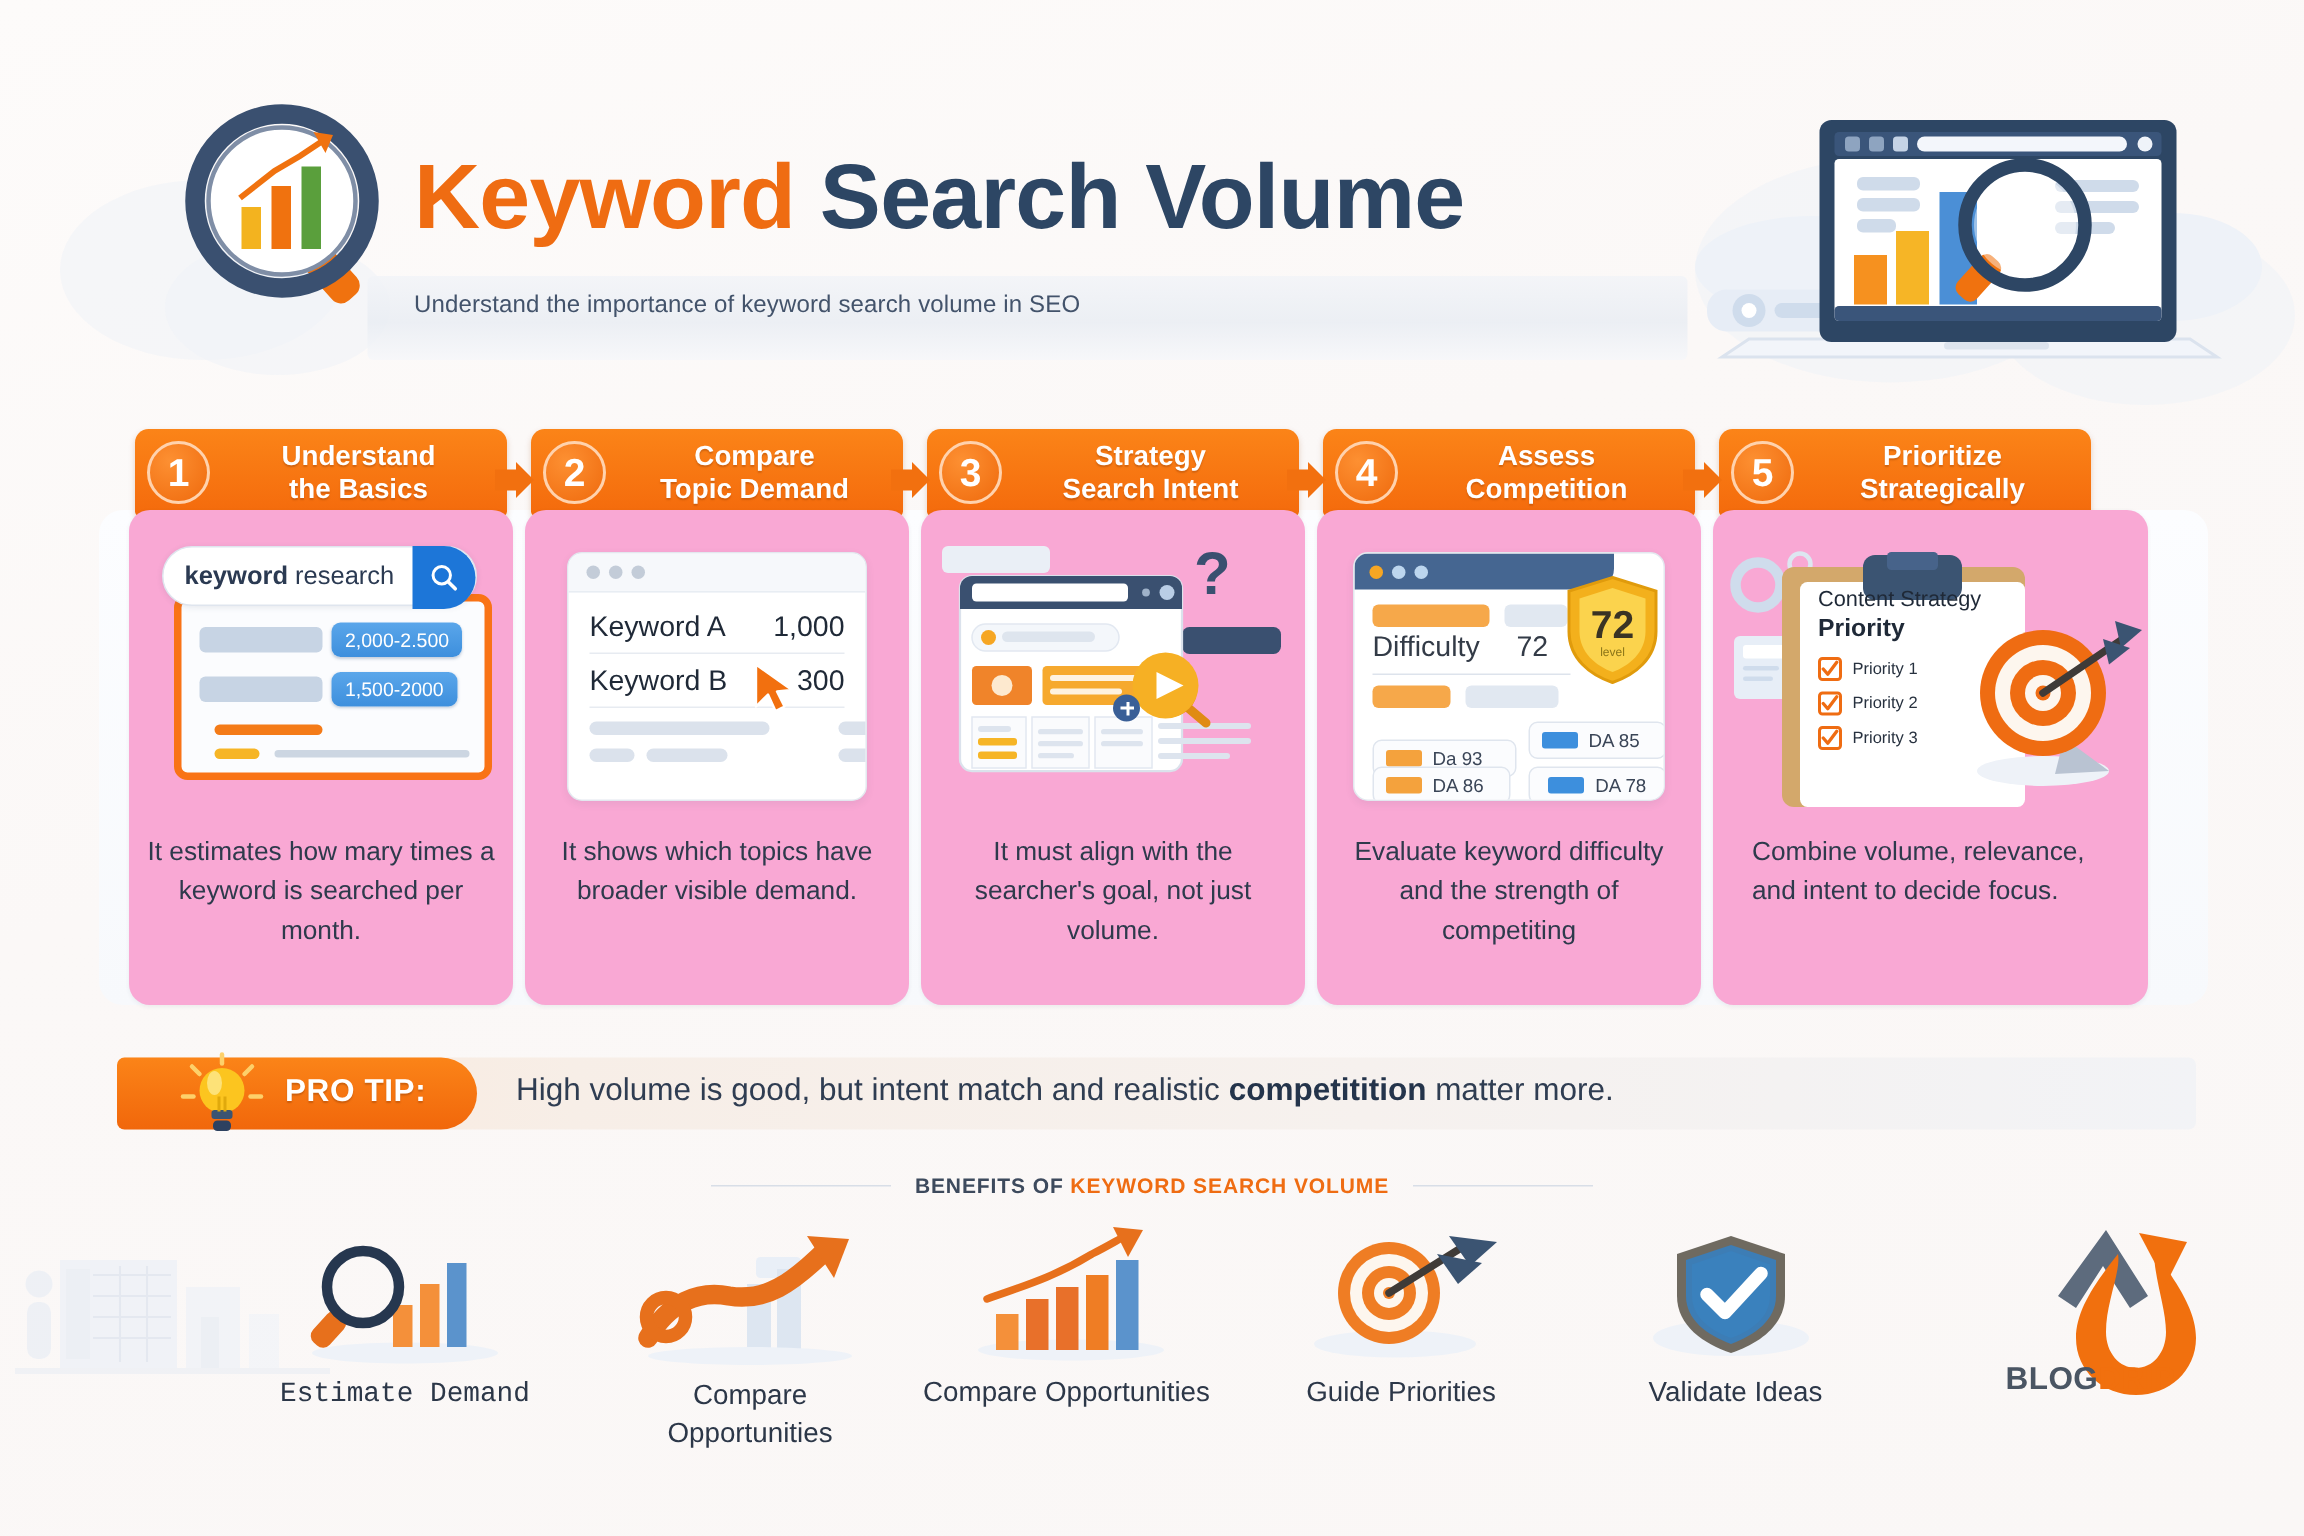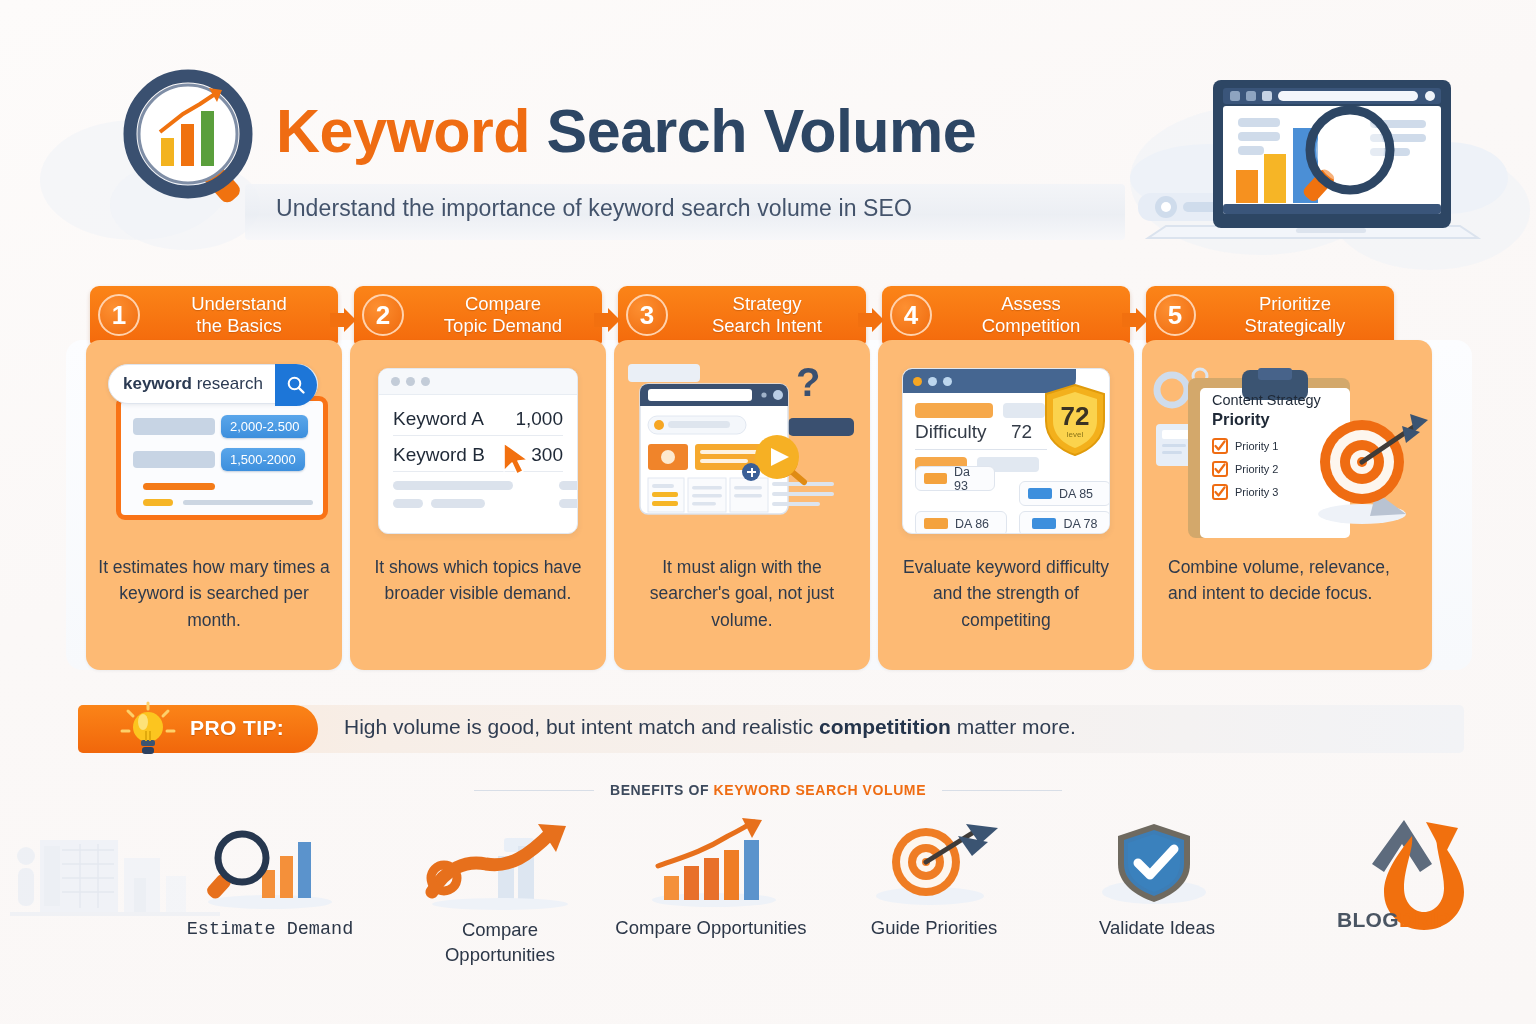--- a/index.html
+++ b/index.html
@@ -29,52 +29,52 @@
   }
   .hdr-title .t-orange { color: #ef6c12; }
   .hdr-title .t-navy   { color: #2d4664; }
   .hdr-rule {
     position: absolute; left: 245px; top: 184px; width: 880px; height: 56px;
     background: linear-gradient(180deg,#f2f4f8 0%, #e9edf3 55%, #f6f7fa 100%);
     border-radius: 4px; opacity: .85;
   }
   .hdr-sub {
     position: absolute; left: 276px; top: 195px;
-    font-size: 23px; color: #43536b; letter-spacing: .1px; white-space: nowrap;
+    font-size: 16px; color: #43536b; letter-spacing: .1px; white-space: nowrap;
   }
   .hdr-illustration { position: absolute; left: 1118px; top: 58px; width: 390px; height: 200px; }
 
   
   .steps-panel {
     position: absolute; left: 66px; top: 340px; width: 1406px; height: 330px;
     background: linear-gradient(180deg,#fcfdff 0%, #f7f9fc 100%);
     border-radius: 16px;
   }
   .step {
     position: absolute; top: 340px; height: 330px;
-    background: #fdba74; border-radius: 14px;
+    background: #f9a8d4; border-radius: 14px;
     box-shadow: 0 1px 3px rgba(40,60,90,.07);
   }
   .step-hdr {
     position: absolute; top: 286px; height: 58px;
     background: linear-gradient(180deg,#fb8418 0%, #f46a0c 100%);
     border-radius: 9px 9px 3px 3px;
     box-shadow: 0 2px 4px rgba(150,70,10,.22);
     display: flex; align-items: center; padding-left: 8px;
   }
   .step-num {
     width: 42px; height: 42px; flex: 0 0 42px; border-radius: 50%;
     border: 2.5px solid #ffd2ad;
     background: radial-gradient(circle at 35% 30%, #fd9032, #ef6a0d);
     color: #fff; font-size: 26px; font-weight: bold;
     display: flex; align-items: center; justify-content: center;
     margin-right: 8px;
   }
   .step-title {
-    color: #fff; font-size: 18.5px; font-weight: normal; line-height: 1.18;
+    color: #fff; font-size: 18.5px; font-weight: bold; line-height: 1.18;
     text-align: center; flex: 1; padding-right: 8px;
     text-shadow: 0 1px 1px rgba(140,60,10,.35);
   }
   .step-arrow {
     position: absolute; top: 308px; width: 26px; height: 24px; z-index: 5;
   }
   .step-desc {
     position: absolute; left: 12px; right: 12px; top: 214px;
     font-size: 17.5px; line-height: 1.5; color: #2e3a4c; text-align: center;
   }
@@ -424,21 +424,21 @@
         <span class="dot" style="background:#bcd6ee"></span>
         <span class="dot" style="background:#bcd6ee"></span>
       </div>
       <div class="s4-bar" style="left:12px; top:34px; width:78px; background:#f6a84a;"></div>
       <div class="s4-bar" style="left:100px; top:34px; width:42px; background:#e1e8f1;"></div>
       <div class="s4-label" style="left:12px; top:52px;">Difficulty</div>
       <div class="s4-label" style="left:108px; top:52px;">72</div>
       <div style="position:absolute; left:12px; top:80px; width:132px; height:1px; background:#dde3ec;"></div>
       <div class="s4-bar" style="left:12px; top:88px; width:52px; background:#f6a84a;"></div>
       <div class="s4-bar" style="left:74px; top:88px; width:62px; background:#e1e8f1;"></div>
-      <div class="s4-chip" style="left:12px; top:97px; width:80px;">
+      <div class="s4-chip" style="left:12px; top:124px; width:96px;">
         <i style="background:#f4a23d"></i>
         <span>Da 93</span>
       </div>
       <div class="s4-chip" style="left:116px; top:112px; width:92px;">
         <i style="background:#3d8fdd"></i>
         <span>DA 85</span>
       </div>
       <div class="s4-chip" style="left:12px; top:142px; width:92px;">
         <i style="background:#f4a23d"></i>
         <span>DA 86</span>

